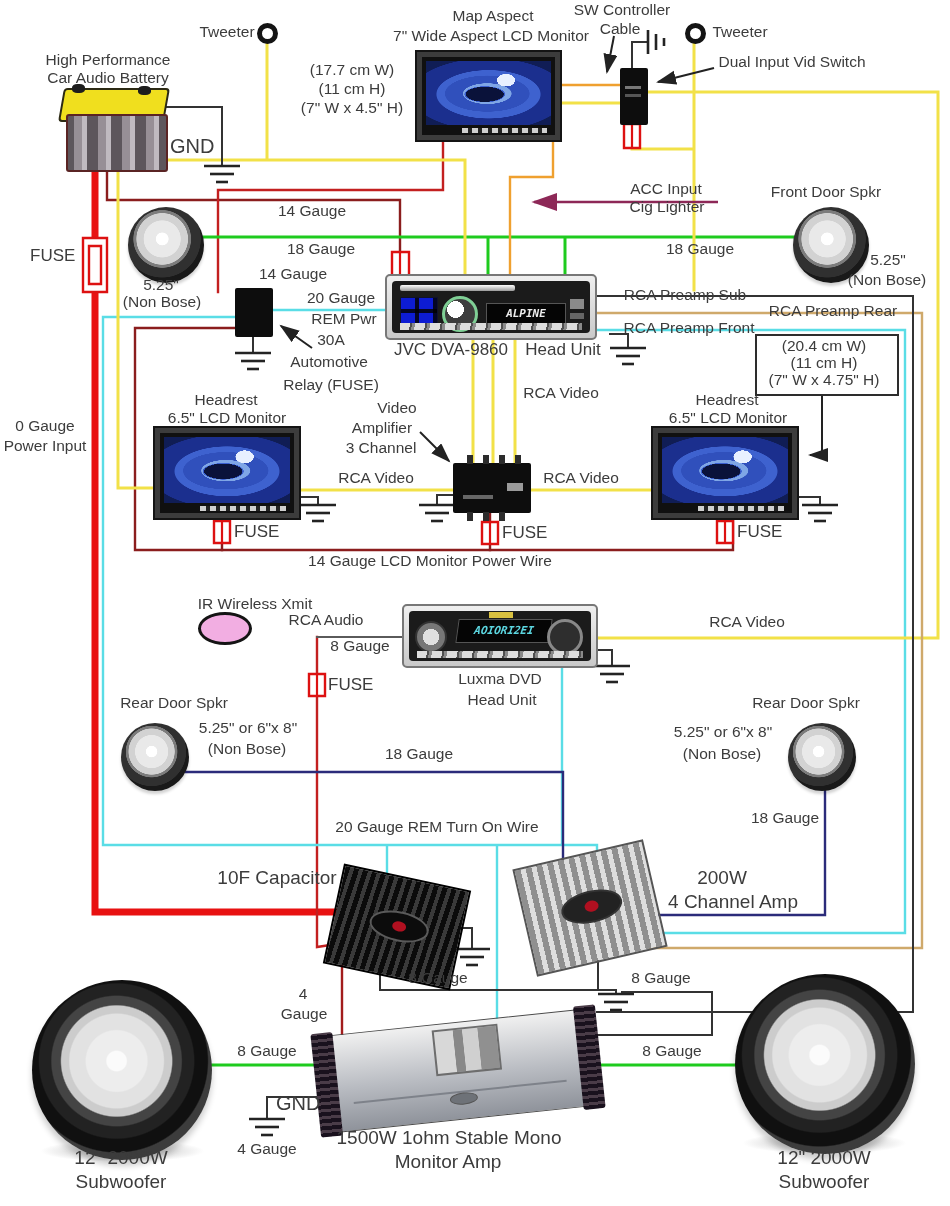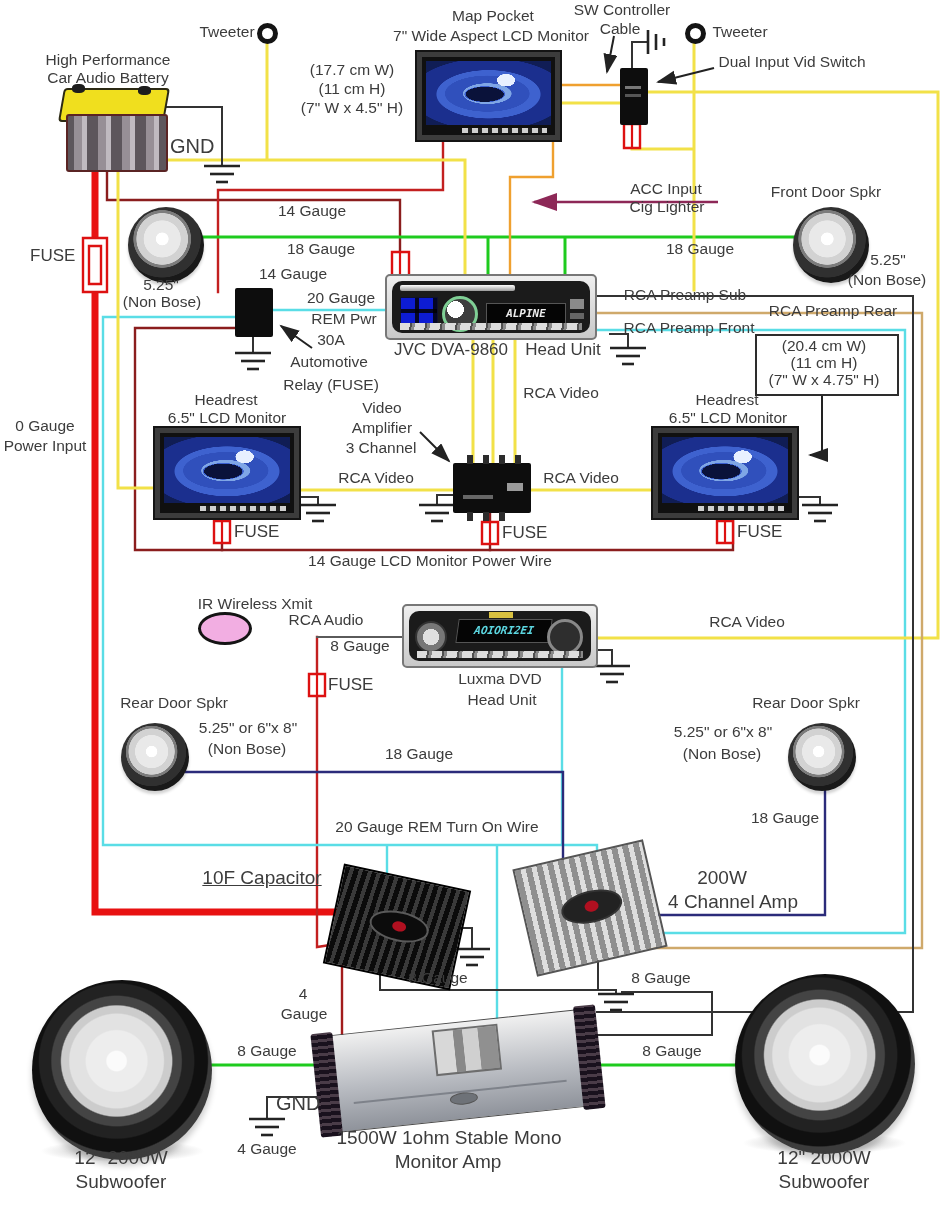--- a/index.html
+++ b/index.html
@@ -37,21 +37,21 @@
   .monitor .btns{position:absolute;left:30%;right:6%;bottom:2px;height:5px;
     background:repeating-linear-gradient(90deg,#cfcfcf 0 6px,#222 6px 10px);}
   .spk{border-radius:50%;background:radial-gradient(circle at 45% 42%, #ffffff 0 10%, #e9e9e9 11% 30%,
      #d2d2d2 31% 42%, #7c7c7c 43% 47%, #303030 48% 63%, #191919 64% 80%, #4e4e4e 81% 90%, #2c2c2c 91% 100%);
      box-shadow:0 3px 3px rgba(0,0,0,.18);}
   .sub{border-radius:50%;background:radial-gradient(circle at 47% 45%, #fbfbfb 0 7%, #ededed 8% 22%,
      #e2e2e2 23% 34%, #cccccc 35% 40%, #444 41% 47%, #222 48% 56%, #101010 57% 66%, #3c3c3c 67% 73%,
      #1e1e1e 74% 84%, #4a4a4a 85% 91%, #2e2e2e 92% 100%);box-shadow:0 6px 6px rgba(0,0,0,.2);}
   .blackbox{background:#0d0d0d;border-radius:2px;}
   .headunit{background:linear-gradient(#efefef,#c9c9c9);border:2px solid #777;border-radius:5px;box-sizing:border-box;}
-  .face{position:absolute;left:5px;right:5px;top:5px;bottom:5px;background:#1b1b1b;border-radius:10px;}
+  .face{position:absolute;left:5px;right:5px;top:5px;bottom:5px;background:#1b1b1b;border-radius:4px;}
   .hu-slot{position:absolute;left:8px;top:4px;width:58%;height:6px;background:linear-gradient(#fdfdfd,#9a9a9a);border-radius:2px;}
   .hu-btns{position:absolute;left:8px;top:16px;width:36px;height:26px;
      background:repeating-linear-gradient(90deg,#3a55e8 0 14px,#10122a 14px 18px),
                 repeating-linear-gradient(0deg,#3a55e8 0 11px,#10122a 11px 15px);
      background-blend-mode:multiply;border:1px solid #10122a;}
   .hu-knob{position:absolute;border-radius:50%;}
   .disp{position:absolute;background:#050505;border:1px solid #555;color:#ececec;
      font-family:"DejaVu Sans Mono",monospace;font-style:italic;font-weight:bold;text-align:center;overflow:hidden;}
   .hu-strip{position:absolute;left:8px;right:8px;bottom:3px;height:7px;
      background:repeating-linear-gradient(100deg,#ddd 0 10px,#4f4f4f 10px 12px,#8a8a8a 12px 15px);}
@@ -328,21 +328,21 @@
   <div class="cap-end" style="right:-6px;"></div>
   <div class="mono-slot"></div>
   <div style="position:absolute;left:30px;bottom:26px;right:30px;height:2px;background:#7e828a;"></div>
   <div style="position:absolute;left:46%;bottom:14px;width:26px;height:10px;border-radius:50%;background:#6e7278;border:1px solid #555;"></div>
 </div>
 
 <div class="lb c" style="left:108px;top:52px;">High Performance</div>
 <div class="lb c" style="left:108px;top:70px;">Car Audio Battery</div>
 <div class="lb c" style="left:227px;top:24px;">Tweeter</div>
 <div class="lb c" style="left:740px;top:24px;">Tweeter</div>
-<div class="lb c" style="left:493px;top:8px;">Map Pocket</div>
+<div class="lb c" style="left:493px;top:8px;">Map Aspect</div>
 <div class="lb c" style="left:491px;top:28px;">7" Wide Aspect LCD Monitor</div>
 <div class="lb c" style="left:622px;top:2px;">SW Controller</div>
 <div class="lb c" style="left:620px;top:21px;">Cable</div>
 <div class="lb c" style="left:792px;top:54px;">Dual Input Vid Switch</div>
 <div class="lb c" style="left:352px;top:62px;">(17.7 cm W)</div>
 <div class="lb c" style="left:352px;top:81px;">(11 cm H)</div>
 <div class="lb c" style="left:352px;top:100px;">(7" W x 4.5" H)</div>
 <div class="lb g20" style="left:170px;top:136px;">GND</div>
 <div class="lb c" style="left:666px;top:181px;">ACC Input</div>
 <div class="lb c" style="left:667px;top:199px;">Cig Lighter</div>
@@ -367,21 +367,21 @@
 <div class="lb c md" style="left:451px;top:341px;">JVC DVA-9860</div>
 <div class="lb c md" style="left:563px;top:341px;">Head Unit</div>
 <div class="lb c" style="left:824px;top:338px;z-index:4;">(20.4 cm W)</div>
 <div class="lb c" style="left:824px;top:355px;z-index:4;">(11 cm H)</div>
 <div class="lb c" style="left:824px;top:372px;z-index:4;">(7" W x 4.75" H)</div>
 <div class="lb c" style="left:561px;top:385px;">RCA Video</div>
 <div class="lb c" style="left:226px;top:392px;">Headrest</div>
 <div class="lb c" style="left:227px;top:410px;">6.5" LCD Monitor</div>
 <div class="lb c" style="left:727px;top:392px;">Headrest</div>
 <div class="lb c" style="left:728px;top:410px;">6.5" LCD Monitor</div>
-<div class="lb c" style="left:382px;top:400px;">Video</div>
+<div class="lb c" style="left:397px;top:400px;">Video</div>
 <div class="lb c" style="left:382px;top:420px;">Amplifier</div>
 <div class="lb c" style="left:381px;top:440px;">3 Channel</div>
 <div class="lb c" style="left:376px;top:470px;">RCA Video</div>
 <div class="lb c" style="left:581px;top:470px;">RCA Video</div>
 <div class="lb md" style="left:234px;top:523px;">FUSE</div>
 <div class="lb md" style="left:502px;top:524px;">FUSE</div>
 <div class="lb md" style="left:737px;top:523px;">FUSE</div>
 <div class="lb c" style="left:430px;top:553px;">14 Gauge LCD Monitor Power Wire</div>
 <div class="lb c" style="left:45px;top:418px;">0 Gauge</div>
 <div class="lb c" style="left:45px;top:438px;">Power Input</div>
@@ -394,21 +394,21 @@
 <div class="lb c" style="left:747px;top:614px;">RCA Video</div>
 <div class="lb c" style="left:174px;top:695px;">Rear Door Spkr</div>
 <div class="lb c" style="left:248px;top:720px;">5.25" or  6"x 8"</div>
 <div class="lb c" style="left:247px;top:741px;">(Non Bose)</div>
 <div class="lb c" style="left:806px;top:695px;">Rear Door Spkr</div>
 <div class="lb c" style="left:723px;top:724px;">5.25" or  6"x 8"</div>
 <div class="lb c" style="left:722px;top:746px;">(Non Bose)</div>
 <div class="lb c" style="left:419px;top:746px;">18 Gauge</div>
 <div class="lb c" style="left:785px;top:810px;">18 Gauge</div>
 <div class="lb c" style="left:437px;top:819px;">20 Gauge REM Turn On Wire</div>
-<div class="lb c lg" style="left:262px;top:868px;text-decoration:underline;">10F Capacitor</div>
+<div class="lb c lg" style="left:277px;top:868px;">10F Capacitor</div>
 <div class="lb c lg" style="left:722px;top:868px;">200W</div>
 <div class="lb c lg" style="left:733px;top:892px;">4 Channel Amp</div>
 <div class="lb c" style="left:438px;top:970px;">8 Gauge</div>
 <div class="lb c" style="left:661px;top:970px;">8 Gauge</div>
 <div class="lb c" style="left:303px;top:986px;">4</div>
 <div class="lb c" style="left:304px;top:1006px;">Gauge</div>
 <div class="lb c" style="left:267px;top:1043px;">8 Gauge</div>
 <div class="lb c" style="left:672px;top:1043px;">8 Gauge</div>
 <div class="lb g20" style="left:276px;top:1093px;">GND</div>
 <div class="lb c" style="left:267px;top:1141px;">4 Gauge</div>

